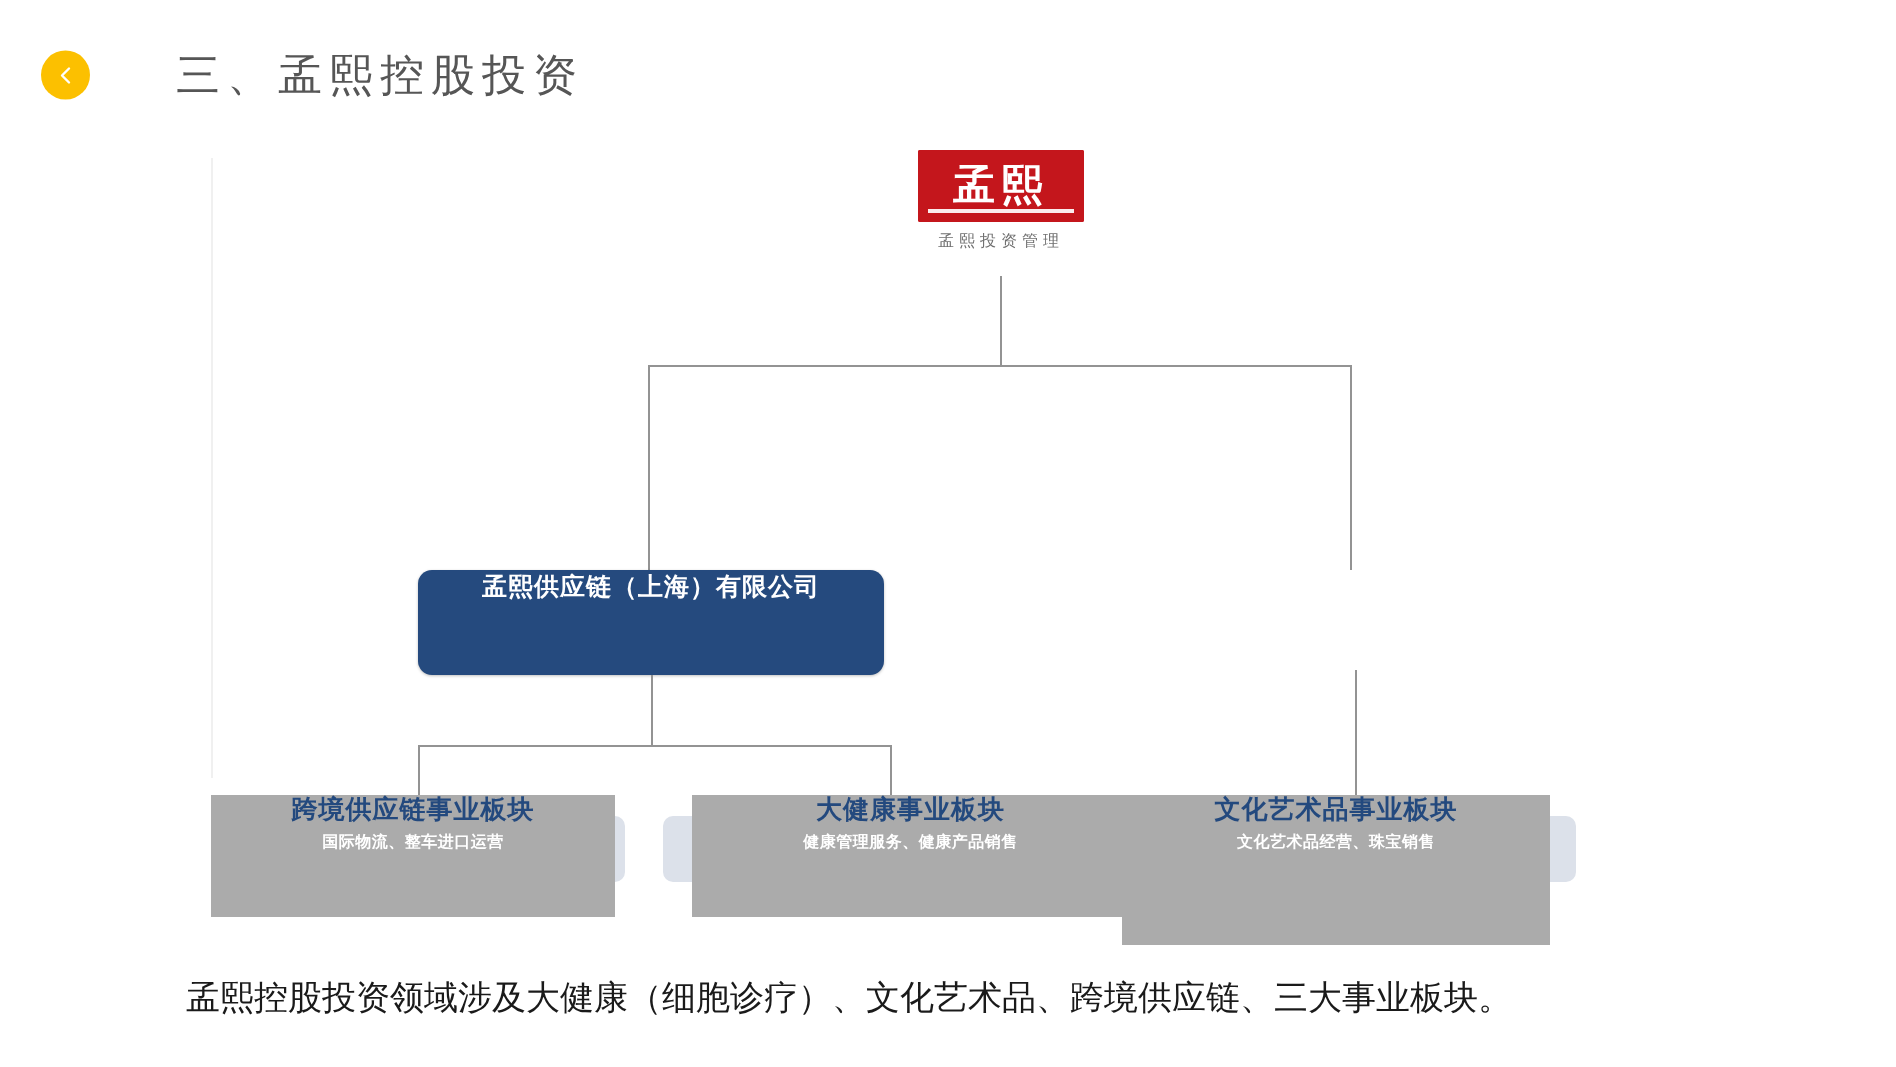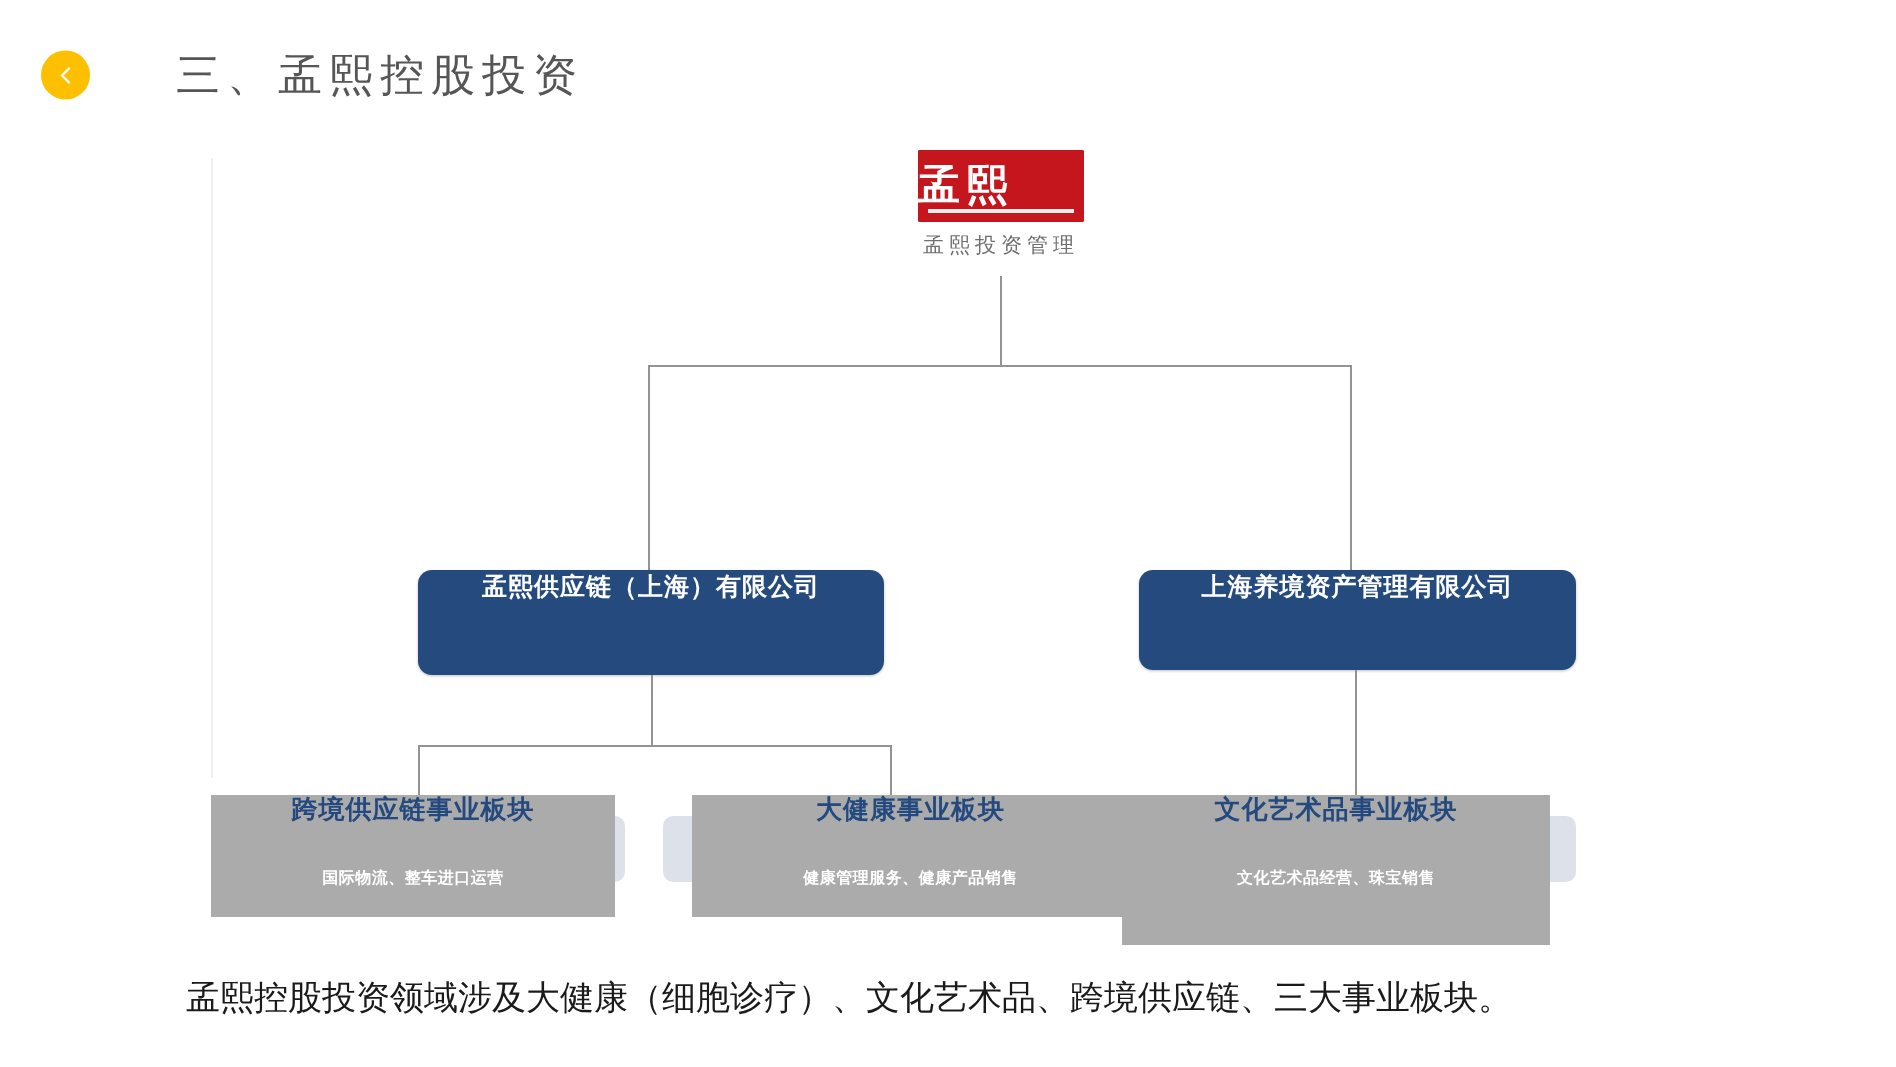--- a/index.html
+++ b/index.html
@@ -75,21 +75,21 @@
     text-align: center;
   }
   #logo-seal {
     width: 166px;
     height: 72px;
     margin: 0 auto;
     background: #C4161C;
     position: relative;
     display: flex;
     align-items: center;
-    justify-content: flex-start;
+    justify-content: center;
     border-radius: 2px;
     box-shadow: inset 0 0 0 1px #C4161C;
   }
   #logo-seal-text {
     color: #ffffff;
     font-size: 42px;
     font-weight: 700;
     letter-spacing: 6px;
     line-height: 1;
     font-family: "DejaVu Serif", "Liberation Serif", serif;
@@ -99,21 +99,21 @@
     content: "";
     position: absolute;
     left: 10px; right: 10px;
     bottom: 9px;
     height: 4px;
     background: #ffffff;
     opacity: .92;
   }
   #logo-caption {
     margin-top: 9px;
-    font-size: 21px;
+    font-size: 16px;
     letter-spacing: 5px;
     color: #6f6f6f;
     font-family: "DejaVu Serif", "Liberation Serif", serif;
   }
 
   
   .node-box {
     position: absolute;
     display: flex;
     flex-direction: column;
@@ -135,21 +135,20 @@
     background: #DCE1EA;
     border-radius: 10px;
     color: #23497E;
     font-size: 21px;
     font-weight: 700;
     letter-spacing: .5px;
   }
   .node-sector {
     background: #ABABAB;
     border-radius: 0;
-    gap: 36px;
   }
   .sector-title {
     color: #23497E;
     font-size: 26px;
     font-weight: 700;
     letter-spacing: 1px;
     line-height: 1.15;
   }
   .sector-sub {
     color: #ffffff;
@@ -197,23 +196,20 @@
   </div>
 
   <div class="conn conn-v" data-name="connector-root-down" style="left:1000px; top:126px; height:90px;"></div>
   <div class="conn conn-h" data-name="connector-level1-bus" style="left:648px; top:215px; width:704px;"></div>
   <div class="conn conn-v" data-name="connector-level1-left-drop" style="left:648px; top:215px; height:205px;"></div>
   <div class="conn conn-v" data-name="connector-level1-right-drop" style="left:1350px; top:215px; height:205px;"></div>
 
   <div class="node-box node-primary" data-name="node-mengxi-supply-chain-shanghai" style="left:418px; top:420px; width:466px; height:105px;">
     <span data-name="node-label">孟熙供应链（上海）有限公司</span>
   </div>
-  <div class="node-box node-primary" data-name="node-shanghai-yangjing-asset-management" style="left:1139px; top:420px; width:437px; height:100px;">
-    <span data-name="node-label">上海养境资产管理有限公司</span>
-  </div>
 
   <div class="conn conn-v" data-name="connector-supplychain-down" style="left:651px; top:525px; height:72px;"></div>
   <div class="conn conn-h" data-name="connector-level2-bus" style="left:418px; top:595px; width:474px;"></div>
   <div class="conn conn-v" data-name="connector-level2-left-drop" style="left:418px; top:595px; height:73px;"></div>
   <div class="conn conn-v" data-name="connector-level2-mid-drop" style="left:890px; top:595px; height:73px;"></div>
 
   <div class="conn conn-v" data-name="connector-yangjing-down" style="left:1355px; top:520px; height:148px;"></div>
 
   <div class="node-box node-secondary" data-name="node-mengxi-supply-chain-anhui" style="left:211px; top:666px; width:414px; height:66px;">
     <span data-name="node-label">孟熙供应链（安徽）有限公司</span>

